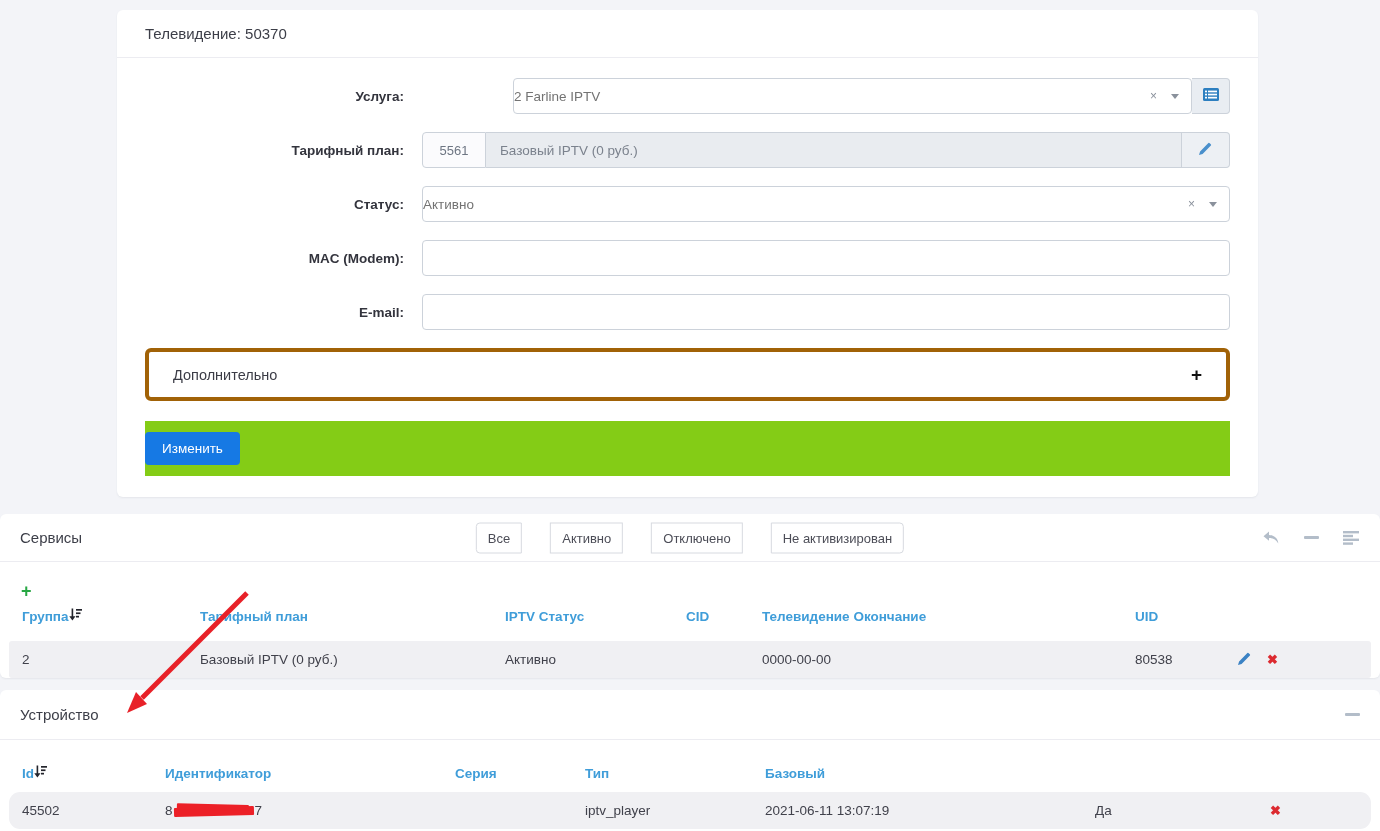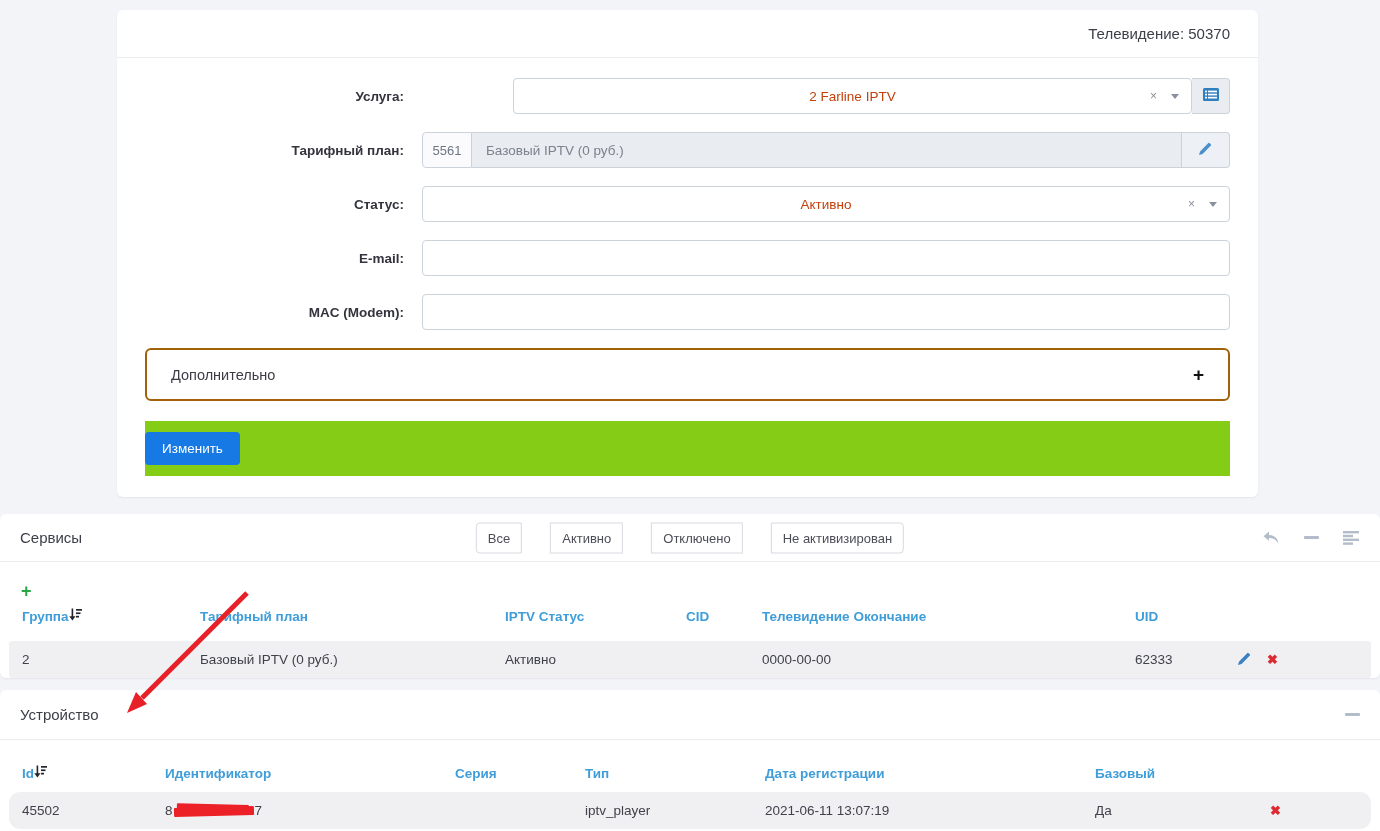--- a/index.html
+++ b/index.html
@@ -10,44 +10,44 @@
     overflow: hidden;
     font-family: "Liberation Sans", sans-serif;
     color: #3d3f49;
   }
   .card { background:#fff; border-radius:6px; box-shadow:0 1px 2px rgba(45,55,75,.07); }
   .card-header { display:flex; align-items:center; padding:0 20px; height:48px;
                  border-bottom:1px solid #ececf1; font-size:15px; color:#3c3e48; position:relative; }
 
   
   #form-card { position:absolute; left:117px; top:10px; width:1141px; height:487px; }
-  #form-card .card-header { padding:0 28px;justify-content:flex-end; }
+  #form-card .card-header { padding:0 28px; }
   .form-body { padding:20px 28px 0; }
   .form-row { display:flex; align-items:center; height:36px; margin-bottom:18px; }
   .form-label { width:277px; padding-right:18px; text-align:right; font-weight:bold;
                 font-size:13.5px; color:#33343d; }
   .controls { flex:1; display:flex; height:36px; }
   .select { position:relative; flex:1; display:flex; align-items:center; justify-content:flex-end;
             border:1px solid #ccd2da; border-radius:4px; background:#fff; }
-  .sel-val { position:absolute; left:0; right:0; text-align:center; color:#c2410c; font-size:13.5px; }
+  .sel-val { position:absolute; left:0; right:0; text-align:left; color:#737373; font-size:13.5px; }
   .sel-clear { color:#8a919c; font-size:12px; margin-right:14px; z-index:1; cursor:pointer; }
   .sel-caret { width:0; height:0; border-left:4px solid transparent; border-right:4px solid transparent;
                border-top:5px solid #8a919c; margin-right:12px; z-index:1; }
   .indent-91 { margin-left:91px; }
   .append-btn { width:38px; background:#e9edf2; border:1px solid #ccd2da; border-left:0;
                 border-radius:0 4px 4px 0; display:flex; align-items:center; justify-content:center; cursor:pointer; }
-  .code-box { width:50px; border:1px solid #ccd2da; border-radius:4px 0 0 4px; background:#fbfbfd;
+  .code-box { width:64px; border:1px solid #ccd2da; border-radius:4px 0 0 4px; background:#fbfbfd;
               display:flex; align-items:center; justify-content:center; color:#6e7683; font-size:13px; }
   .disabled-input { flex:1; background:#e9ecf0; border:1px solid #ccd2da; border-left:0;
                     display:flex; align-items:center; padding-left:14px; color:#7b828d; font-size:13.5px; }
   .pencil-btn { width:48px; background:#edf0f4; border:1px solid #ccd2da; border-left:0;
                 border-radius:0 4px 4px 0; display:flex; align-items:center; justify-content:center; cursor:pointer; }
   .text-input { flex:1; border:1px solid #ccd2da; border-radius:4px; padding:0 12px;
                 font-size:13.5px; color:#444; font-family:"Liberation Sans",sans-serif; }
-  .extra-box { margin-top:0; height:53px; border:2px solid #a16207; border-radius:6px;
+  .extra-box { margin-top:0; height:53px; border:4px solid #a16207; border-radius:6px;
                display:flex; align-items:center; justify-content:space-between; padding:0 24px; }
   .extra-title { font-size:14.5px; color:#3b3c46; }
   .plus-black { font-size:19px; font-weight:bold; color:#111; cursor:pointer; line-height:1; }
   .form-footer { margin-top:20px; height:55px; background:#84cc16; display:flex;
                  align-items:center; justify-content:flex-start; }
   .btn-primary { background:#1679e4; color:#fff; border:none; border-radius:4px;
                  padding:9px 17px; font-size:13.5px; font-family:"Liberation Sans",sans-serif; cursor:pointer; }
 
   
   #services-card { position:absolute; left:0; top:514px; width:1380px; height:164px; }
@@ -143,28 +143,28 @@
       <div class="controls">
         <div class="select">
           <span class="sel-val">Активно</span>
           <span class="sel-clear">×</span>
           <span class="sel-caret"></span>
         </div>
       </div>
     </div>
 
     <div class="form-row">
+      <div class="form-label">MAC (Modem):</div>
+      <div class="controls">
+        <input class="text-input" type="text" value="" style="">
+      </div>
+    </div>
+
+    <div class="form-row">
       <div class="form-label">E-mail:</div>
-      <div class="controls">
-        <input class="text-input" type="text" value="" style="">
-      </div>
-    </div>
-
-    <div class="form-row">
-      <div class="form-label">MAC (Modem):</div>
       <div class="controls">
         <input class="text-input" type="text" value="" style="">
       </div>
     </div>
 
     <div class="extra-box">
       <span class="extra-title">Дополнительно</span>
       <span class="plus-black">+</span>
     </div>
 
@@ -233,21 +233,21 @@
         <span>UID</span>
       </div>
       <div></div>
     </div>
     <div class="grid-row-s">
       <div>2</div>
       <div>Базовый IPTV (0 руб.)</div>
       <div>Активно</div>
       <div></div>
       <div>0000-00-00</div>
-      <div>62333</div>
+      <div>80538</div>
       <div class="row-actions">
         <span>
           <svg width="13" height="13" viewBox="0 0 13 13">
             <path d="M0 13 L1.1 9.4 L9.4 1.1 Q10 0.5 10.7 1.2 L11.8 2.3 Q12.5 3 11.9 3.6 L3.6 11.9 Z" fill="#3b82c4"></path>
           </svg>
         </span>
         <span class="red-x">✖</span>
       </div>
     </div>
   </div>
@@ -279,23 +279,20 @@
       <div class="head-cell">
         <span>Идентификатор</span>
       </div>
       <div class="head-cell">
         <span>Серия</span>
       </div>
       <div class="head-cell">
         <span>Тип</span>
       </div>
       <div class="head-cell">
-        <span>Дата регистрации</span>
-      </div>
-      <div class="head-cell">
         <span>Базовый</span>
       </div>
       <div></div>
     </div>
     <div class="grid-row-d">
       <div>45502</div>
       <div>
         <span>8</span><span class="redact"></span><span>7</span>
       </div>
       <div></div>

